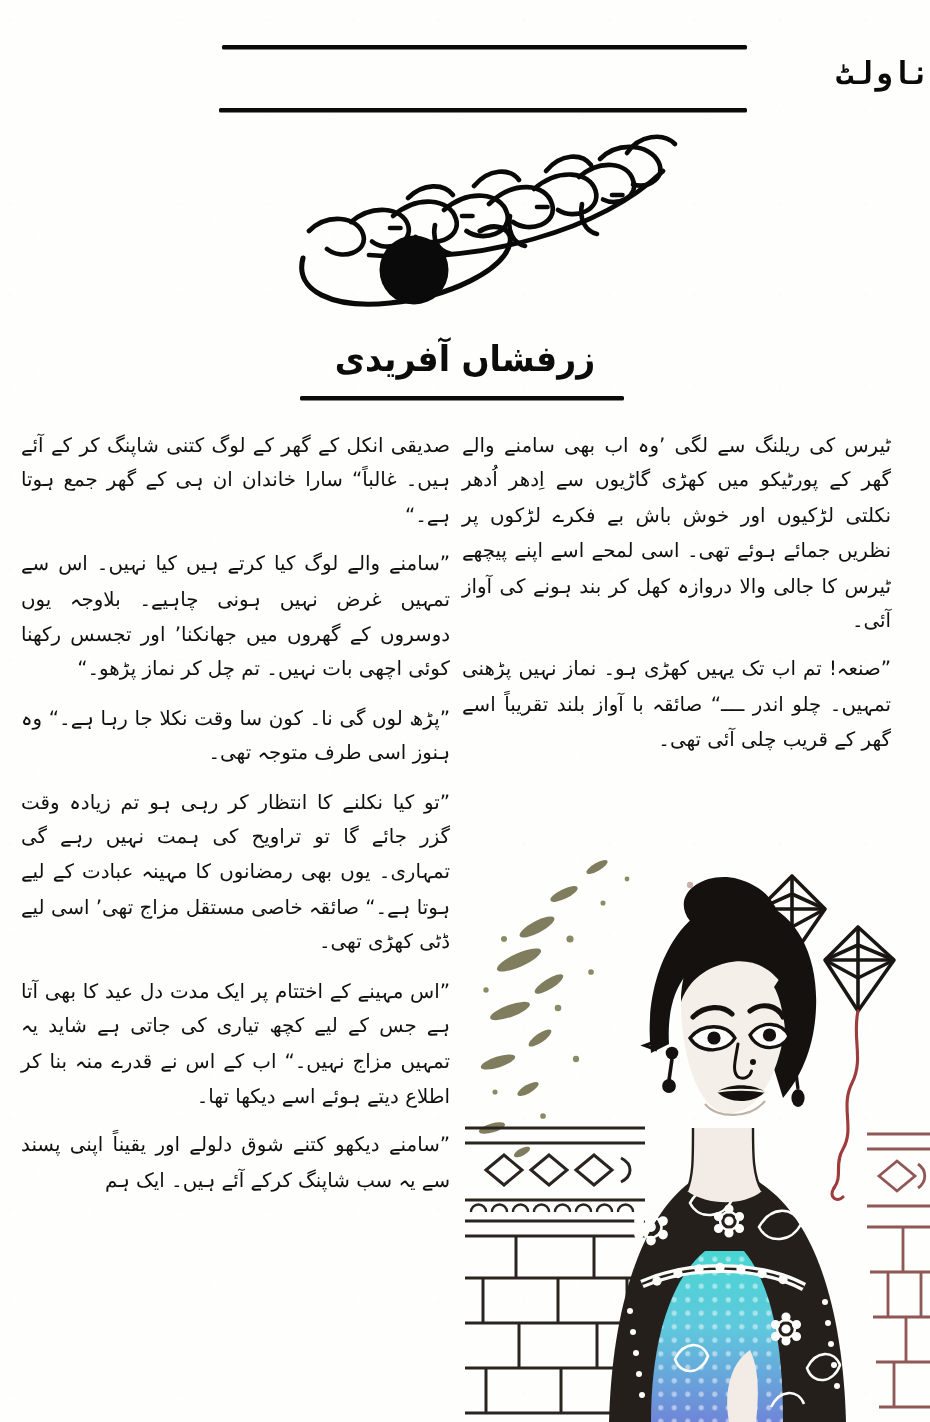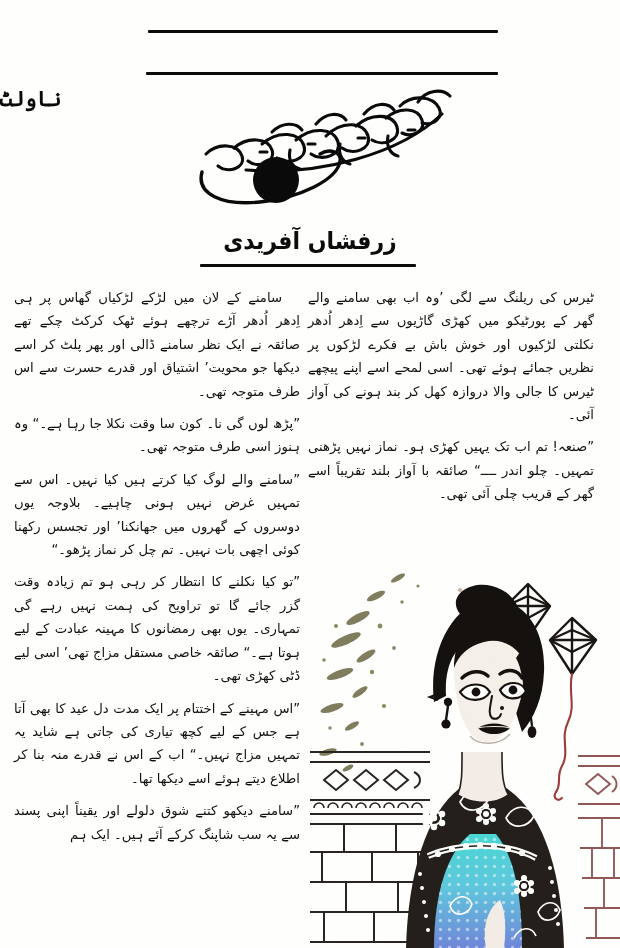--- a/index.html
+++ b/index.html
@@ -37,28 +37,27 @@
     height:3px;background:#0b0b0b;
     border-radius:1px;
   }
   #rule-top{left:148px;top:30px;width:350px;}
   #rule-under-kicker{left:146px;top:72px;width:352px;height:3px;}
   #rule-author{left:200px;top:264px;width:216px;height:3px;}
 
   .kicker{
     position:absolute;
     left:0;right:0;top:34px;
-    text-align:left;
-    font-family:Liberation Sans, sans-serif;
+    text-align:right;
+    font-family:Liberation Mono, monospace;
     font-size:21px;
     font-weight:700;
     color:#0a0a0a;
     letter-spacing:.5px;
     line-height:36px;
-    margin-top:47px;
   }
 
   
   #title-block{
     position:absolute;
     left:150px;top:84px;
     width:330px;height:126px;
   }
   #title-svg{display:block;width:330px;height:126px;}
 
@@ -162,23 +161,23 @@
   <div class="rule" id="rule-author"></div>
 
   <div id="columns">
 
     <div class="col" id="col-right">
       <p class="para">ٹیرس کی ریلنگ سے لگی ’وہ اب بھی سامنے والے گھر کے پورٹیکو میں کھڑی گاڑیوں سے اِدھر اُدھر نکلتی لڑکیوں اور خوش باش بے فکرے لڑکوں پر نظریں جمائے ہوئے تھی۔ اسی لمحے اسے اپنے پیچھے ٹیرس کا جالی والا دروازہ کھل کر بند ہونے کی آواز آئی۔</p>
       <p class="para">”صنعہ! تم اب تک یہیں کھڑی ہو۔ نماز نہیں پڑھنی تمہیں۔ چلو اندر ــــ“ صائقہ با آواز بلند تقریباً اسے گھر کے قریب چلی آئی تھی۔</p>
     </div>
 
     <div class="col" id="col-left">
-      <p class="para indent">سامنے کے لان میں لڑکے لڑکیاں گھاس پر ہی اِدھر اُدھر آڑے ترچھے ہوئے ٹھک کرکٹ چکے تھے صائقہ نے ایک نظر سامنے ڈالی اور پھر پلٹ کر اسے دیکھا جو محویت’ اشتیاق اور قدرے حسرت سے اس طرف متوجہ تھی۔</p>
+      <p class="para">صدیقی انکل کے گھر کے لوگ کتنی شاپنگ کر کے آئے ہیں۔ غالباً“ سارا خاندان ان ہی کے گھر جمع ہوتا ہے۔“</p>
+      <p class="para">”سامنے والے لوگ کیا کرتے ہیں کیا نہیں۔ اس سے تمہیں غرض نہیں ہونی چاہیے۔ بلاوجہ یوں دوسروں کے گھروں میں جھانکنا’ اور تجسس رکھنا کوئی اچھی بات نہیں۔ تم چل کر نماز پڑھو۔“</p>
       <p class="para">”پڑھ لوں گی نا۔ کون سا وقت نکلا جا رہا ہے۔“ وہ ہنوز اسی طرف متوجہ تھی۔</p>
-      <p class="para">”سامنے والے لوگ کیا کرتے ہیں کیا نہیں۔ اس سے تمہیں غرض نہیں ہونی چاہیے۔ بلاوجہ یوں دوسروں کے گھروں میں جھانکنا’ اور تجسس رکھنا کوئی اچھی بات نہیں۔ تم چل کر نماز پڑھو۔“</p>
       <p class="para">”تو کیا نکلنے کا انتظار کر رہی ہو تم زیادہ وقت گزر جائے گا تو تراویح کی ہمت نہیں رہے گی تمہاری۔ یوں بھی رمضانوں کا مہینہ عبادت کے لیے ہوتا ہے۔“ صائقہ خاصی مستقل مزاج تھی’ اسی لیے ڈٹی کھڑی تھی۔</p>
       <p class="para">”اس مہینے کے اختتام پر ایک مدت دل عید کا بھی آتا ہے جس کے لیے کچھ تیاری کی جاتی ہے شاید یہ تمہیں مزاج نہیں۔“ اب کے اس نے قدرے منہ بنا کر اطلاع دیتے ہوئے اسے دیکھا تھا۔</p>
       <p class="para last">”سامنے دیکھو کتنے شوق دلولے اور یقیناً اپنی پسند سے یہ سب شاپنگ کرکے آئے ہیں۔ ایک ہم</p>
     </div>
   </div>
 
   <div id="illustration">
     <svg id="illo-svg" viewBox="0 0 310 392" xmlns="http://www.w3.org/2000/svg">
       <defs>
         <linearGradient id="dressGrad" x1="0" y1="0" x2="0" y2="1">

